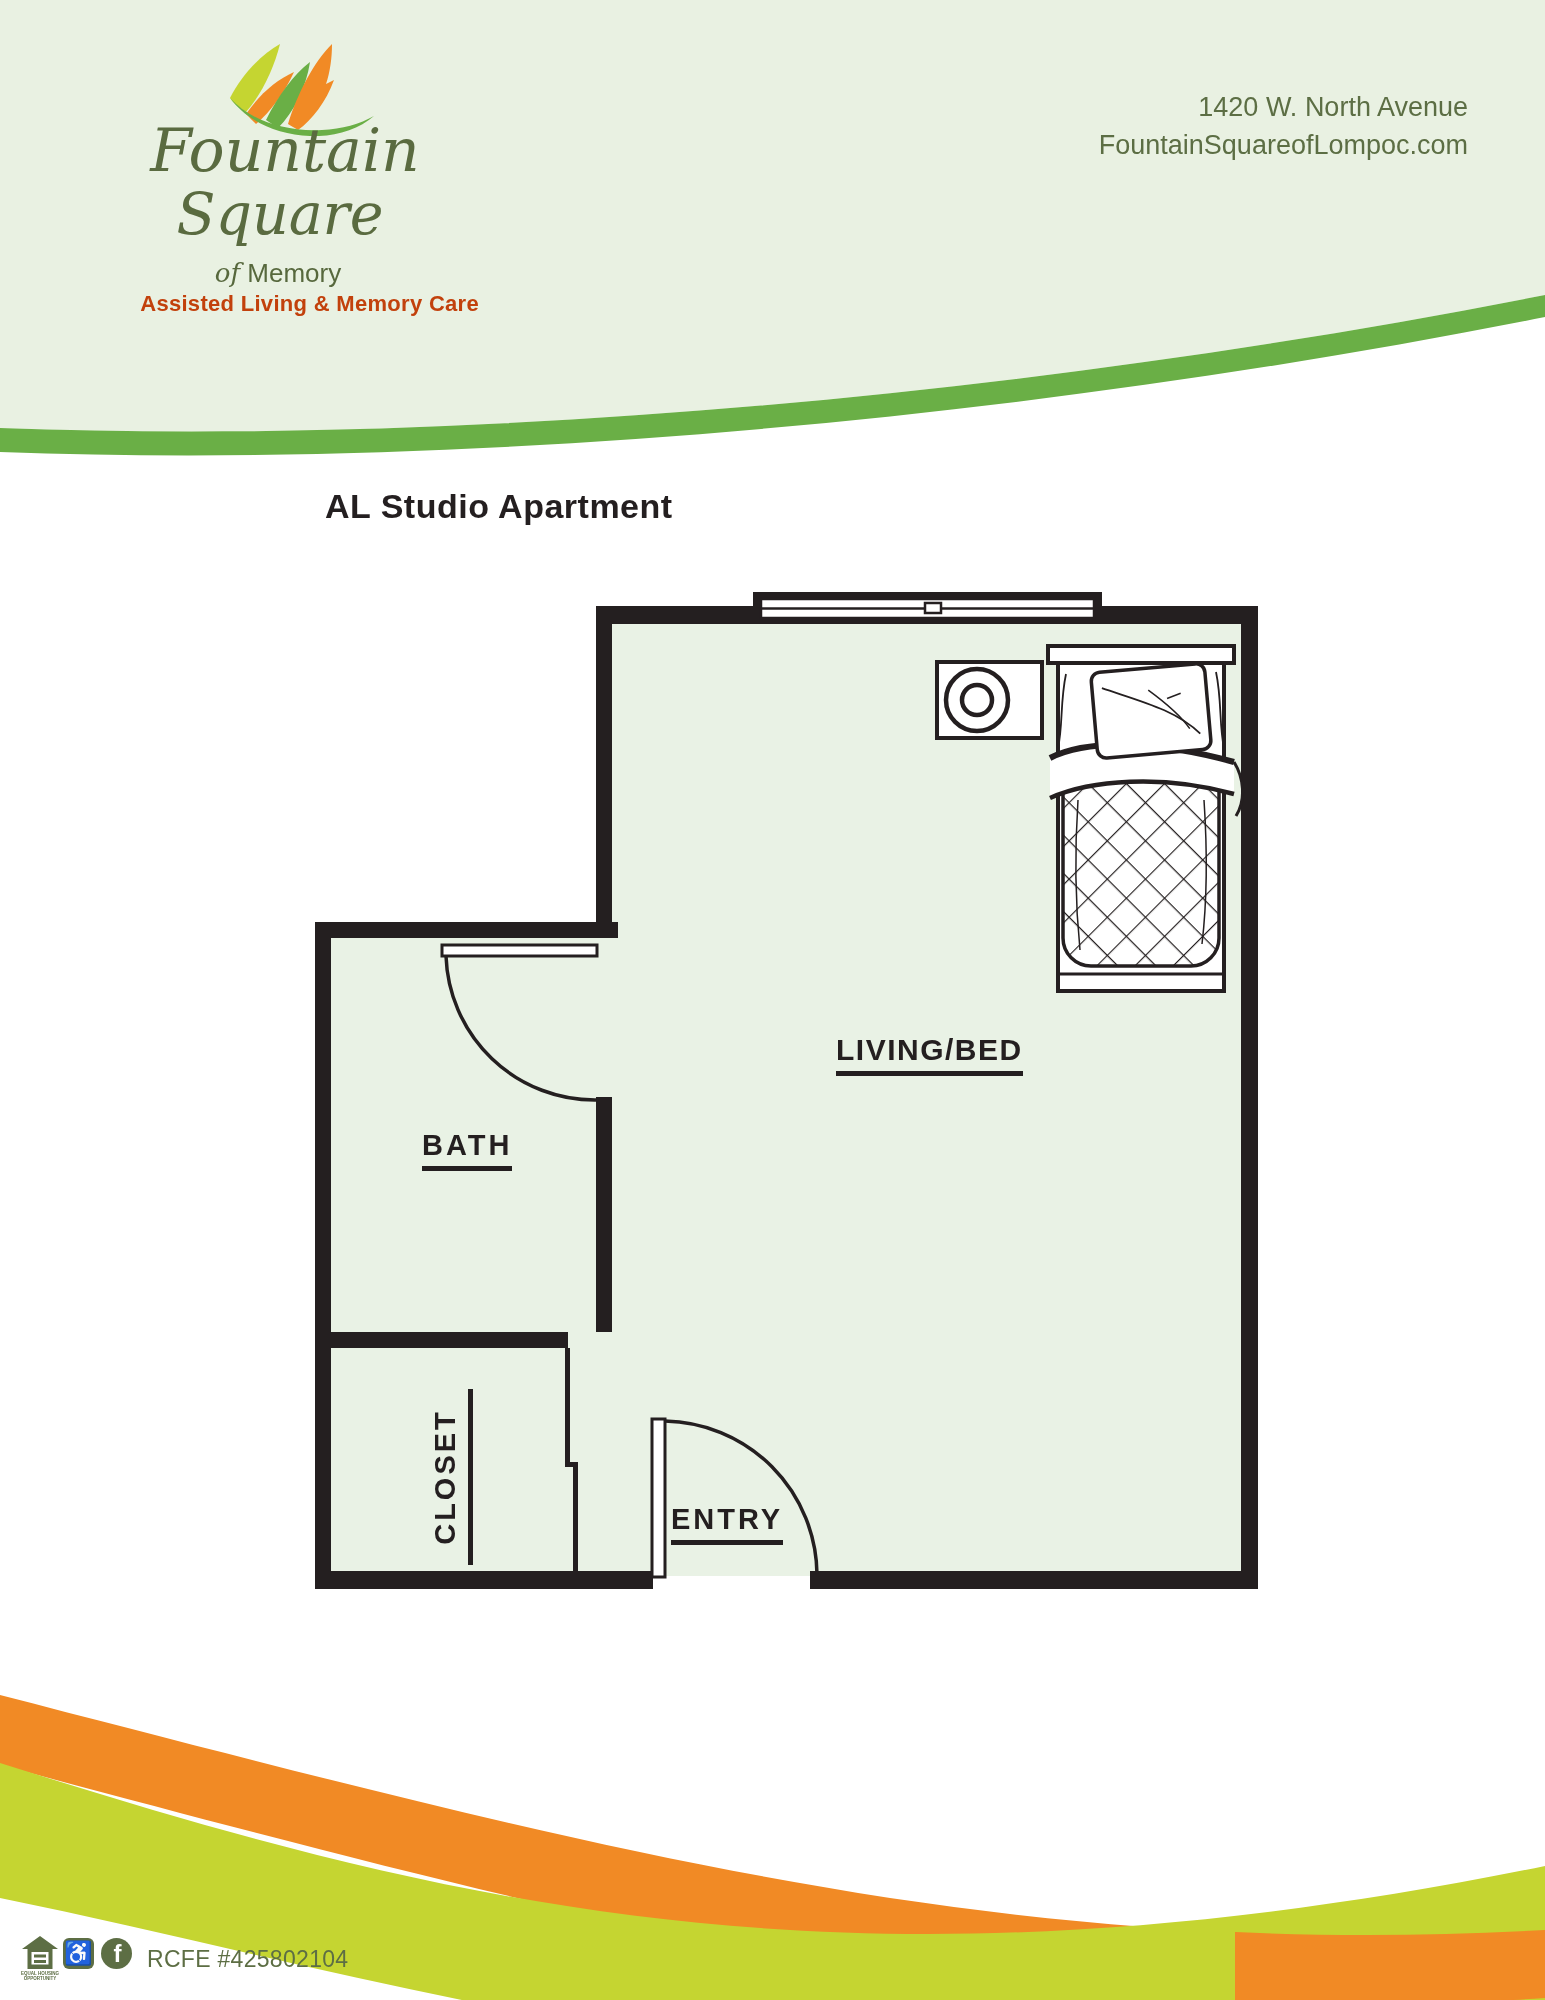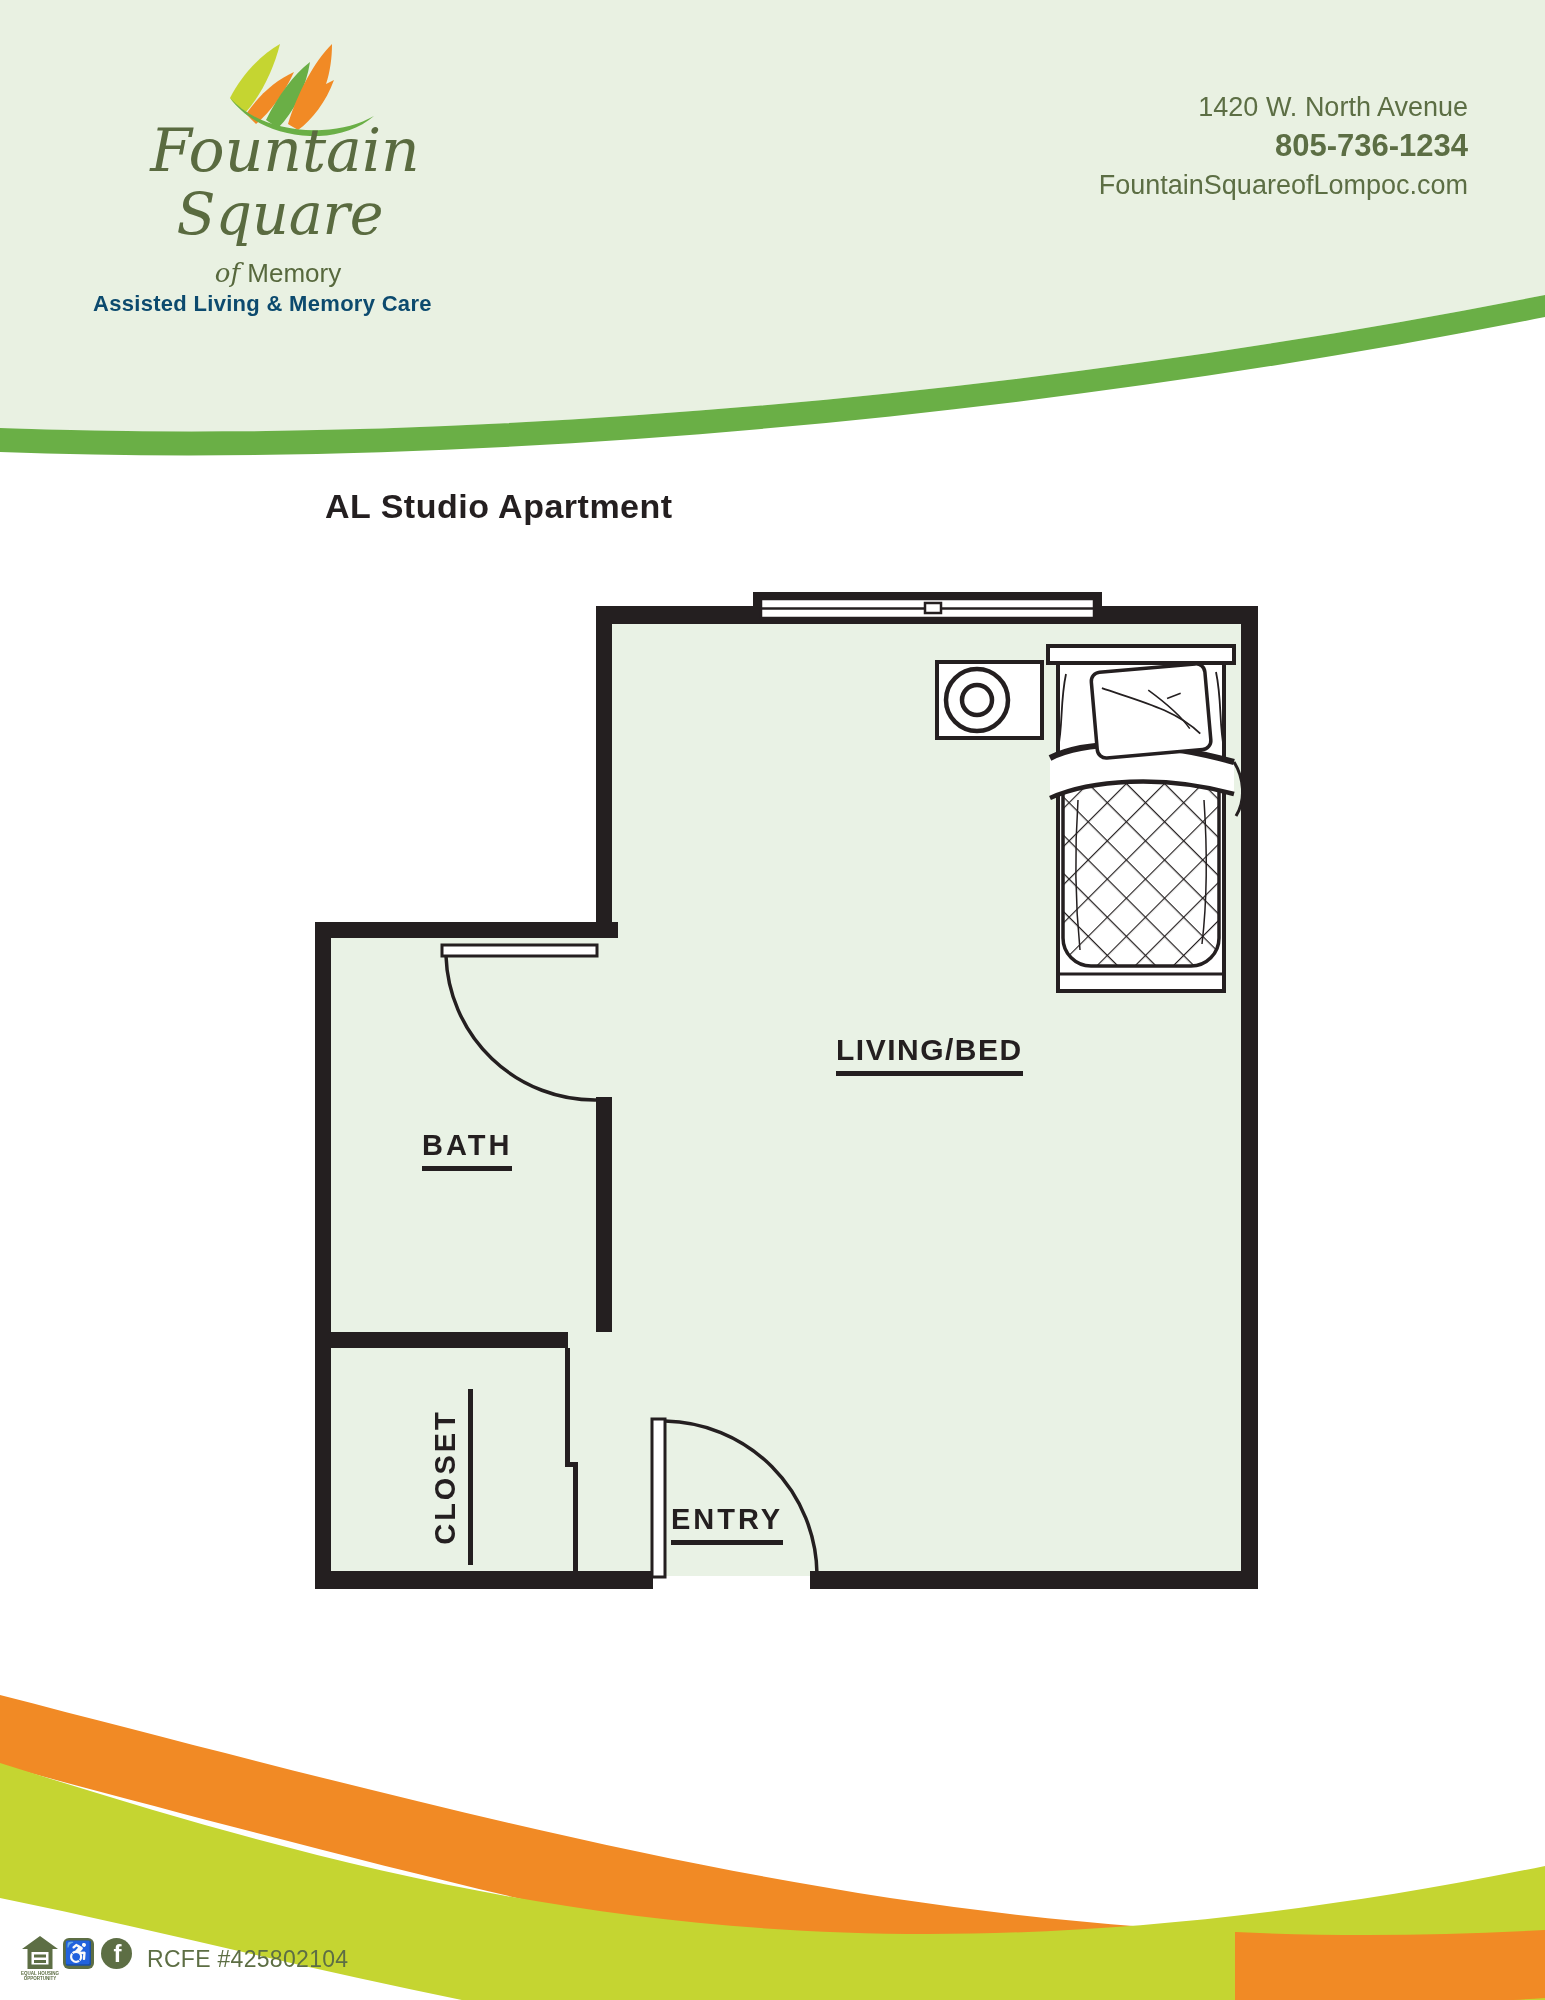--- a/index.html
+++ b/index.html
@@ -4,21 +4,21 @@
 <style>
   html,body{margin:0;padding:0;background:#888;}
   #page{position:relative;width:1545px;height:2000px;background:#ffffff;overflow:hidden;
         font-family:"Liberation Sans",sans-serif;color:#241f20;}
   .abs{position:absolute;}
   
   .brand-script{position:absolute;text-align:center;font-family:"DejaVu Serif",serif;
         font-style:italic;color:#5a6b40;line-height:1;}
   .brand-sub{position:absolute;text-align:center;color:#57683d;font-size:26px;}
   .brand-sub .pfx{font-style:italic;font-family:"DejaVu Serif",serif;}
-  .brand-tagline{position:absolute;text-align:left;color:#0c4a6e;font-weight:bold;
+  .brand-tagline{position:absolute;text-align:right;color:#c2410c;font-weight:bold;
         font-size:22px;letter-spacing:.3px;}
   .contact{position:absolute;right:77px;top:88px;text-align:right;color:#5c6e44;}
   .contact .ln{font-size:27px;line-height:38px;}
   .contact .phone{font-size:31px;font-weight:bold;line-height:40px;}
   
   .plan-title{position:absolute;left:325px;top:487px;font-size:34px;font-weight:bold;
         letter-spacing:.5px;color:#241f20;}
   .room-label{position:absolute;font-weight:bold;color:#241f20;line-height:1;
         border-bottom:5px solid #241f20;padding-bottom:6px;white-space:nowrap;}
   .lbl-living{left:836px;top:1035px;font-size:30px;letter-spacing:1.5px;}
@@ -58,21 +58,20 @@
   <div class="brand-script" style="left:145px;top:186px;width:270px;font-size:57px;">Square</div>
   <div class="brand-script" style="left:110px;top:120px;width:350px;font-size:60px;">Fountain</div>
   <div class="brand-sub" style="left:188px;top:258px;width:180px;">
     <span class="pfx">of</span>
     <span>Memory</span>
   </div>
   <div class="brand-tagline" style="left:93px;top:291px;width:386px;">Assisted Living &amp; Memory Care</div>
 
   <div class="contact">
     <div class="ln">1420 W. North Avenue</div>
-    <div class="phone">805-736-1234</div>
     <div class="ln">FountainSquareofLompoc.com</div>
   </div>
 
   <div class="plan-title">AL Studio Apartment</div>
 
   <svg class="abs" style="left:0;top:0;" width="1545" height="2000" viewBox="0 0 1545 2000">
     <defs>
       <pattern id="hatch" patternUnits="userSpaceOnUse" width="27" height="27" patternTransform="rotate(45)">
         <path d="M0,0 H27 M0,0 V27" stroke="#241f20" stroke-width="2.3" fill="none"></path>
       </pattern>

